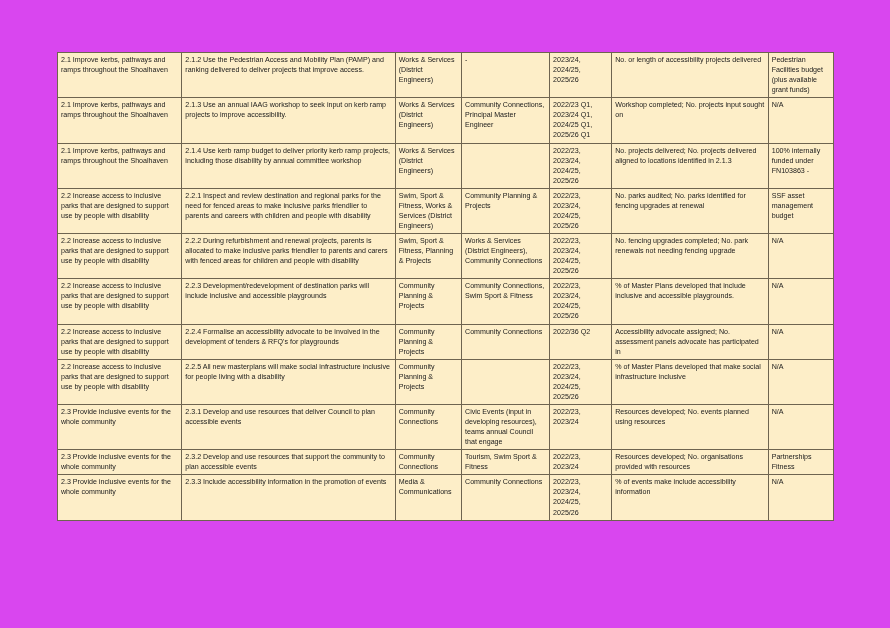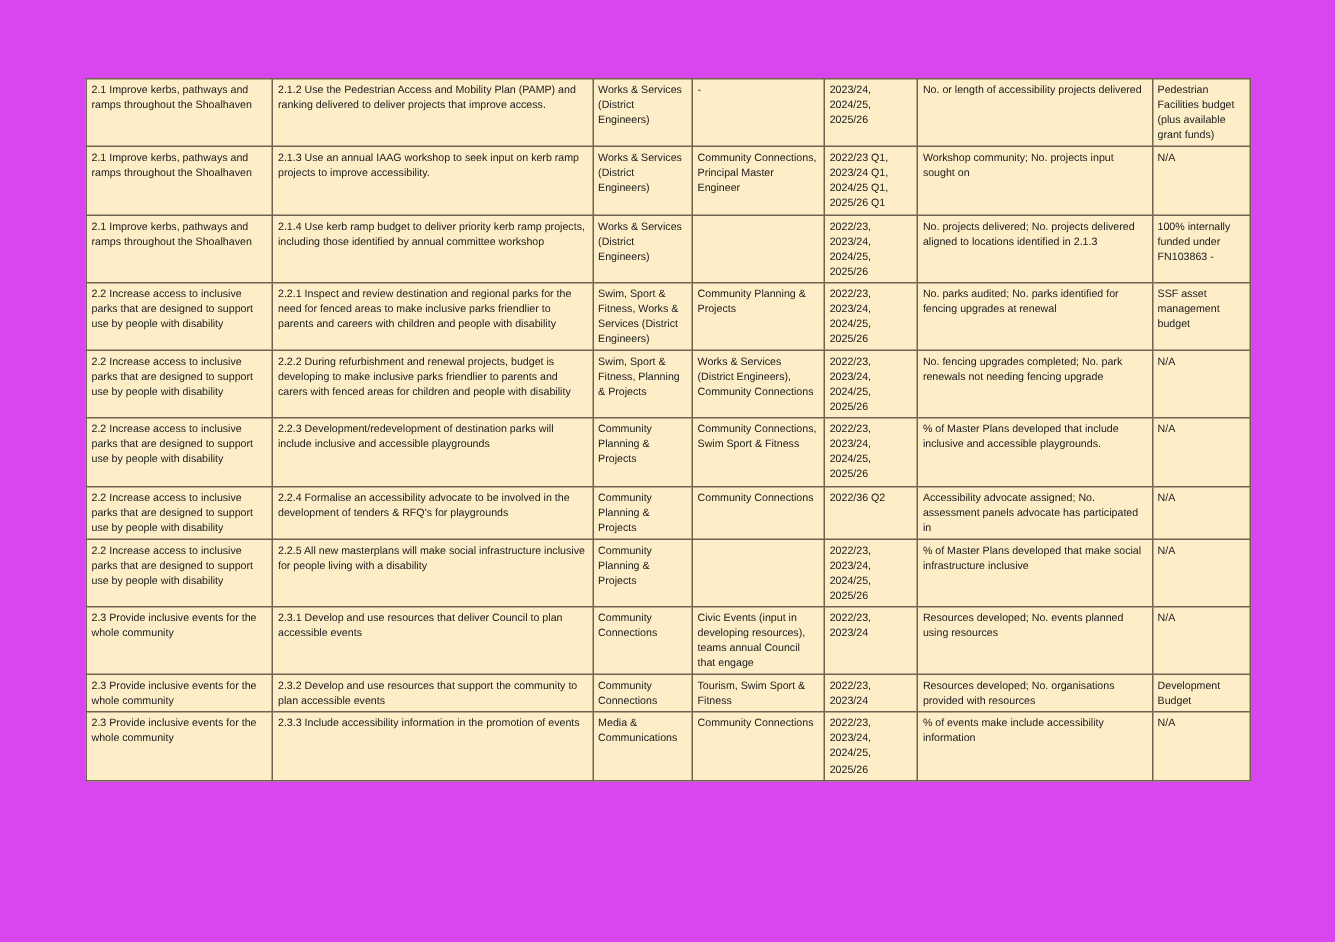--- a/index.html
+++ b/index.html
@@ -108,32 +108,32 @@
           <td class="c3">
             <span class="cell-text">Community Connections, Principal Master Engineer</span>
           </td>
           <td class="c4">
             <span class="cell-text">2022/23 Q1,
 2023/24 Q1,
 2024/25 Q1,
 2025/26 Q1</span>
           </td>
           <td class="c5">
-            <span class="cell-text">Workshop community; No. projects input sought on</span>
+            <span class="cell-text">Workshop completed; No. projects input sought on</span>
           </td>
           <td class="c6">
             <span class="cell-text">N/A</span>
           </td>
         </tr>
         <tr>
           <td class="c0">
             <span class="cell-text">2.1 Improve kerbs, pathways and ramps throughout the Shoalhaven</span>
           </td>
           <td class="c1">
-            <span class="cell-text">2.1.4 Use kerb ramp budget to deliver priority kerb ramp projects, including those identified by annual committee workshop</span>
+            <span class="cell-text">2.1.4 Use kerb ramp budget to deliver priority kerb ramp projects, including those disability by annual committee workshop</span>
           </td>
           <td class="c2">
             <span class="cell-text">Works &amp; Services (District Engineers)</span>
           </td>
           <td class="c3">
             <span class="cell-text"></span>
           </td>
           <td class="c4">
             <span class="cell-text">2022/23,
 2023/24,
@@ -171,21 +171,21 @@
           </td>
           <td class="c6">
             <span class="cell-text">SSF asset management budget</span>
           </td>
         </tr>
         <tr>
           <td class="c0">
             <span class="cell-text">2.2 Increase access to inclusive parks that are designed to support use by people with disability</span>
           </td>
           <td class="c1">
-            <span class="cell-text">2.2.2 During refurbishment and renewal projects, budget is developing to make inclusive parks friendlier to parents and carers with fenced areas for children and people with disability</span>
+            <span class="cell-text">2.2.2 During refurbishment and renewal projects, parents is allocated to make inclusive parks friendlier to parents and carers with fenced areas for children and people with disability</span>
           </td>
           <td class="c2">
             <span class="cell-text">Swim, Sport &amp; Fitness, Planning &amp; Projects</span>
           </td>
           <td class="c3">
             <span class="cell-text">Works &amp; Services (District Engineers), Community Connections</span>
           </td>
           <td class="c4">
             <span class="cell-text">2022/23,
 2023/24,
@@ -312,21 +312,21 @@
             <span class="cell-text">Tourism, Swim Sport &amp; Fitness</span>
           </td>
           <td class="c4">
             <span class="cell-text">2022/23,
 2023/24</span>
           </td>
           <td class="c5">
             <span class="cell-text">Resources developed; No. organisations provided with resources</span>
           </td>
           <td class="c6">
-            <span class="cell-text">Development Budget</span>
+            <span class="cell-text">Partnerships Fitness</span>
           </td>
         </tr>
         <tr>
           <td class="c0">
             <span class="cell-text">2.3 Provide inclusive events for the whole community</span>
           </td>
           <td class="c1">
             <span class="cell-text">2.3.3 Include accessibility information in the promotion of events</span>
           </td>
           <td class="c2">

